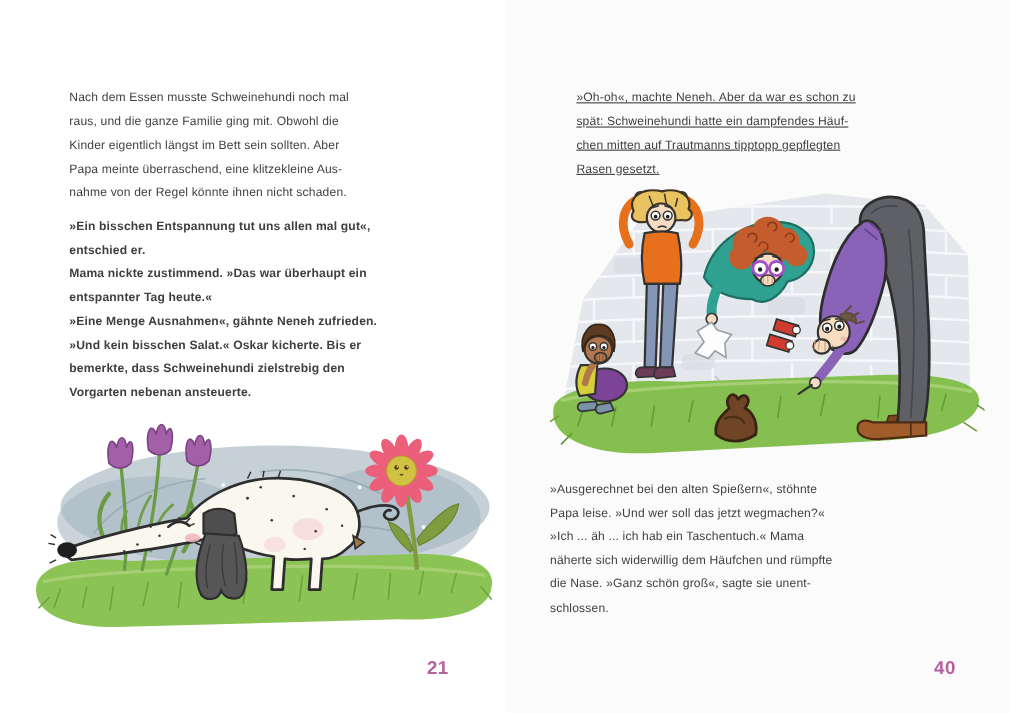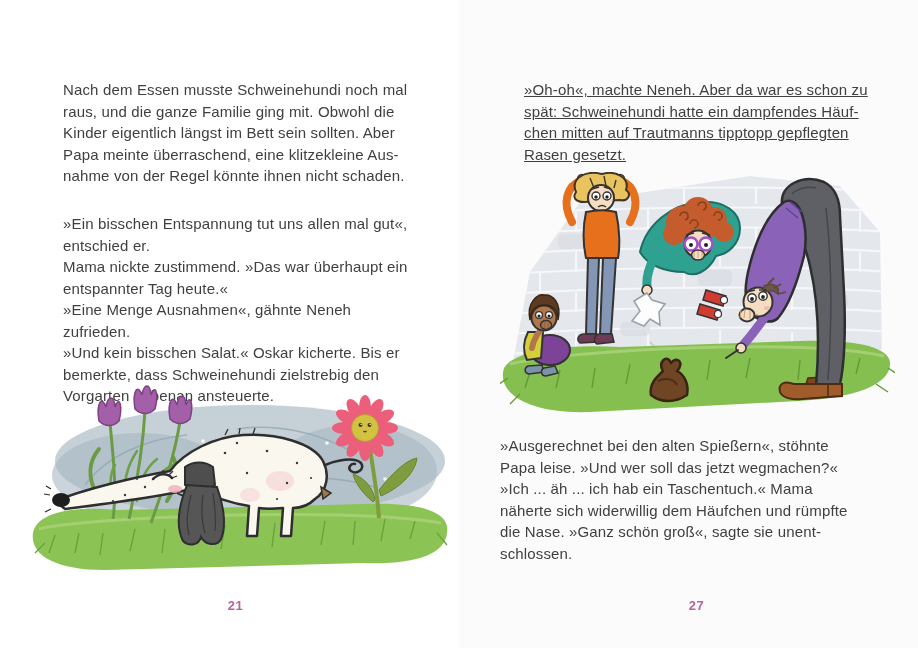--- a/index.html
+++ b/index.html
@@ -4,30 +4,30 @@
 <style>
   html,body{margin:0;padding:0;}
   body{
     width:918px;height:648px;position:relative;overflow:hidden;
     background:#ffffff;
     font-family:"Liberation Sans","DejaVu Sans",sans-serif;
   }
   .right-tint{position:absolute;left:459px;top:0;width:459px;height:648px;background:#fbfbfb;}
   .para{
     position:absolute;margin:0;white-space:pre-line;
-    color:#3f3f3f;font-size:15px;line-height:21.5px;letter-spacing:0.15px;
+    color:#3f3f3f;font-size:11px;line-height:21.5px;letter-spacing:0.15px;
     width:352px;
   }
   .p-left-1{left:63px;top:79px;}
-  .p-left-2{left:63px;top:213px;}
+  .p-left-2{left:63px;top:196px;font-weight:bold;}
   .p-right-1{left:524px;top:79px;text-decoration:underline;}
   .p-right-2{left:500px;top:435px;}
   .pagenum{
-    position:absolute;top:598px;width:345px;text-align:center;
-    font-size:13px;font-weight:bold;color:#b5629f;letter-spacing:0.5px;
+    position:absolute;top:598px;width:345px;text-align:right;
+    font-size:17px;font-weight:bold;color:#b5629f;letter-spacing:0.5px;
   }
   .pn-left{left:63px;}
   .pn-right{left:524px;}
   .illus{position:absolute;}
   .illus-left{left:25px;top:383px;width:430px;height:195px;}
   .illus-right{left:500px;top:172px;width:395px;height:258px;}
 </style>
 </head>
 <body>
 
@@ -338,16 +338,16 @@
             <circle cx="16" cy="137" r="0.8"></circle>
             <circle cx="29" cy="143" r="0.8"></circle>
           </g>
         <ellipse cx="19" cy="143" rx="7.5" ry="6.5" fill="#f6ddc2" stroke="#333" stroke-width="2"></ellipse>
         <path d="M13,138 l-1,8 M17,137 l-1,9 M22,138 l0,9" stroke="#caa27c" stroke-width="1.1"></path>
         <path d="M66,212 C56,208 50,212 52,220 C54,226 64,228 74,227 L114,224 L114,212 Z" fill="#a05c2b" stroke="#4c2c12" stroke-width="2"></path>
         <path d="M100,212 L100,224" stroke="#4c2c12" stroke-width="1.5"></path>
       </g>
     </svg>
 
-    <div class="pagenum pn-right">27</div>
+    <div class="pagenum pn-right">40</div>
   </div>
 
 </div>
 
 </body></html>

